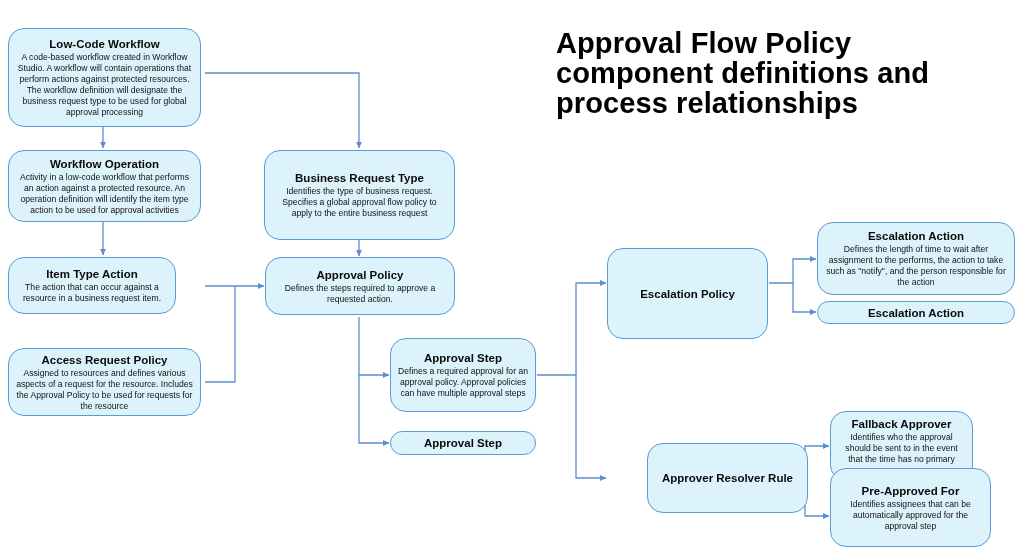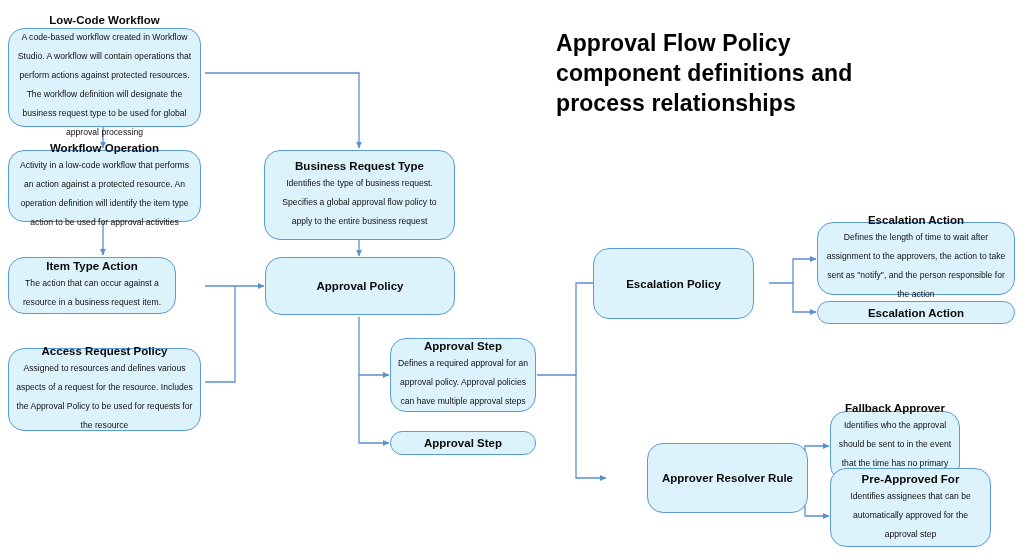--- a/index.html
+++ b/index.html
@@ -30,32 +30,32 @@
   }
   .node .title{
     font-weight:bold;
     font-size:11.5px;
     line-height:14px;
     color:#0a0a0a;
     white-space:nowrap;
   }
   .node .desc{
     font-size:8.6px;
-    line-height:19px;
+    line-height:11px;
     color:#111111;
     margin-top:1px;
   }
   .node.compact{justify-content:center;}
   .node.compact .title{font-size:11.5px;}
 
   #page-title{
     position:absolute;
     left:556px;top:28px;
     width:420px;
-    font-size:23px;
+    font-size:29px;
     font-weight:bold;
     line-height:30px;
     color:#000000;
     letter-spacing:0.1px;
     z-index:3;
   }
 </style>
 </head>
 <body>
 
@@ -109,61 +109,62 @@
   <div class="node" style="left:8px;top:150px;width:193px;height:72px;">
     <div class="title">Workflow Operation</div>
     <div class="desc">Activity in a low-code workflow that performs an action against a protected resource.  An operation definition will identify the item type action to be used for approval activities</div>
   </div>
 
   <div class="node" style="left:8px;top:257px;width:168px;height:57px;">
     <div class="title">Item Type Action</div>
     <div class="desc">The action that can occur against a resource in a business request item.</div>
   </div>
 
-  <div class="node" style="left:8px;top:348px;width:193px;height:83px;">
+  <div class="node" style="left:8px;top:348px;width:193px;height:68px;">
     <div class="title">Access Request Policy</div>
     <div class="desc">Assigned to resources and defines various aspects of a request for the resource.  Includes the Approval Policy to be used for requests for the resource</div>
   </div>
 
   <div class="node" style="left:264px;top:150px;width:191px;height:90px;">
     <div class="title">Business Request Type</div>
     <div class="desc">Identifies the type of business request.  Specifies a global approval flow policy to apply to the entire business request</div>
   </div>
 
   <div class="node" style="left:265px;top:257px;width:190px;height:58px;align-items:center;">
     <div class="title">Approval Policy</div>
+    <div class="desc">Defines the steps required to approve a requested action.</div>
   </div>
 
   <div class="node" style="left:390px;top:338px;width:146px;height:74px;">
     <div class="title">Approval Step</div>
     <div class="desc">Defines a required approval for an approval policy.  Approval policies can have multiple approval steps</div>
   </div>
 
   <div class="node compact" style="left:390px;top:431px;width:146px;height:24px;">
     <div class="title">Approval Step</div>
   </div>
 
-  <div class="node" style="left:593px;top:248px;width:161px;height:71px;">
+  <div class="node" style="left:607px;top:248px;width:161px;height:91px;">
     <div class="title">Escalation Policy</div>
   </div>
 
   <div class="node" style="left:607px;top:443px;width:161px;height:70px;margin-left:40px;">
     <div class="title">Approver Resolver Rule</div>
   </div>
 
   <div class="node" style="left:817px;top:222px;width:198px;height:73px;">
     <div class="title">Escalation Action</div>
-    <div class="desc">Defines the length of time to wait after assignment to the approvers, the action to take sent as "notify", and the person responsible for the action</div>
+    <div class="desc">Defines the length of time to wait after assignment to the performs, the action to take such as "notify", and the person responsible for the action</div>
   </div>
 
   <div class="node compact" style="left:817px;top:301px;width:198px;height:23px;">
     <div class="title">Escalation Action</div>
   </div>
 
-  <div class="node" style="left:830px;top:411px;width:130px;height:70px;text-align:center;">
+  <div class="node" style="left:830px;top:411px;width:143px;height:70px;text-align:center;">
     <div class="title">Fallback Approver</div>
     <div class="desc">Identifies who the approval should be sent to in the event that the time has no primary approver</div>
   </div>
 
   <div class="node" style="left:830px;top:468px;width:161px;height:79px;">
     <div class="title">Pre-Approved For</div>
     <div class="desc">Identifies assignees that can be automatically approved for the approval step</div>
   </div>
 
 </div>

